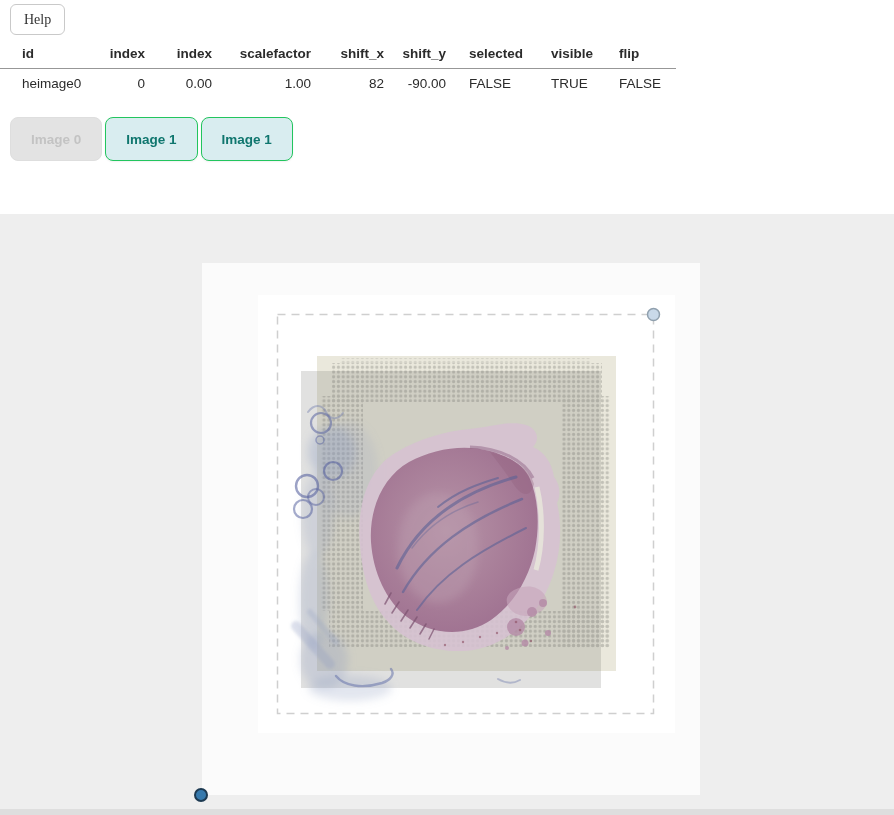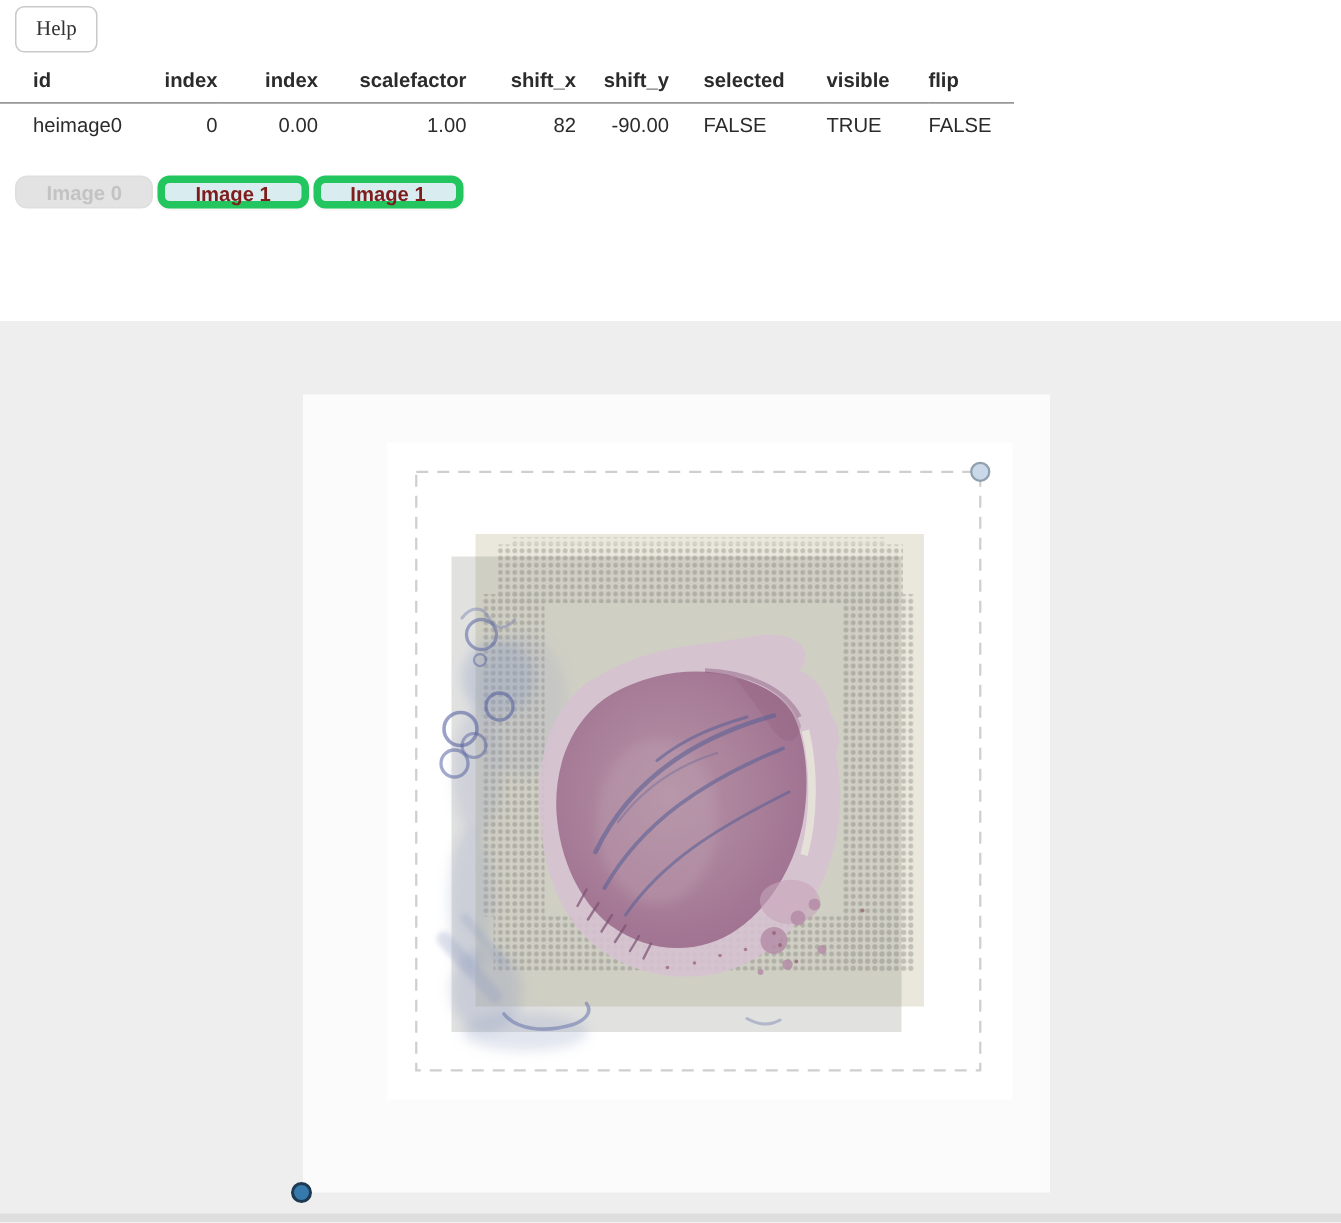--- a/index.html
+++ b/index.html
@@ -36,25 +36,25 @@
   }
   table.params tr:last-child td { border-bottom: none; }
   .al { text-align: left; }
   .ar { text-align: right; }
   .pad-id { padding-left: 22px !important; }
   .pad-sel { padding-left: 23px !important; }
 
   
   .tabs { display: flex; gap: 3px; margin: 18px 0 0 10px; height: 30px; }
   .tab {
-    height: 22px; padding: 0 20px; border-radius: 8px;
+    height: 44px; padding: 0 20px; border-radius: 8px;
     font-family: "Liberation Sans", sans-serif;
     font-size: 13.5px; font-weight: bold; cursor: pointer; white-space: nowrap;
   }
-  .tab.on  { background: #d9edf0; color: #7f1d1d; border: 5px solid #22c55e; box-shadow: 0 1px 2px rgba(0,0,0,0.06); }
+  .tab.on  { background: #d9edf0; color: #0f766e; border: 1px solid #22c55e; box-shadow: 0 1px 2px rgba(0,0,0,0.06); }
   .tab.off { background: #e3e3e3; color: #c3c3c3; border: 1px solid #dedede; }
 
   
   .canvas {
     position: absolute; top: 214px; left: 0;
     width: 894px; height: 601px; background: #eeeeee; overflow: hidden;
   }
   .canvas svg { position: absolute; top: 0; left: 0; display: block; }
   .bottom-bar {
     position: absolute; bottom: 0; left: 0; width: 894px; height: 6px;

